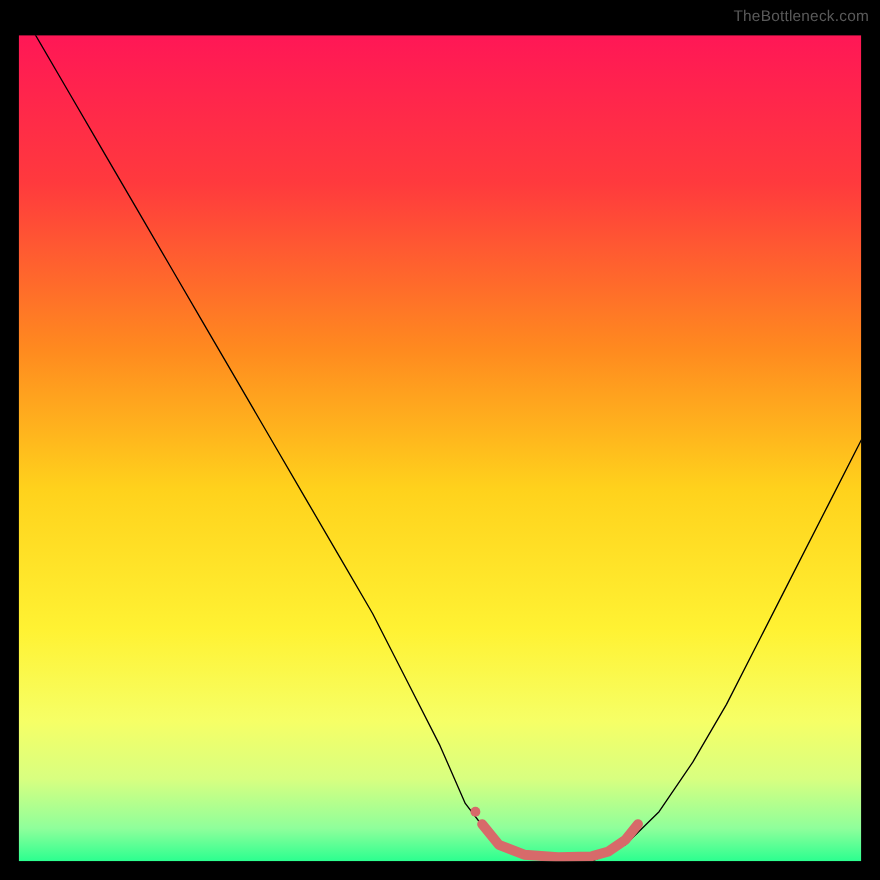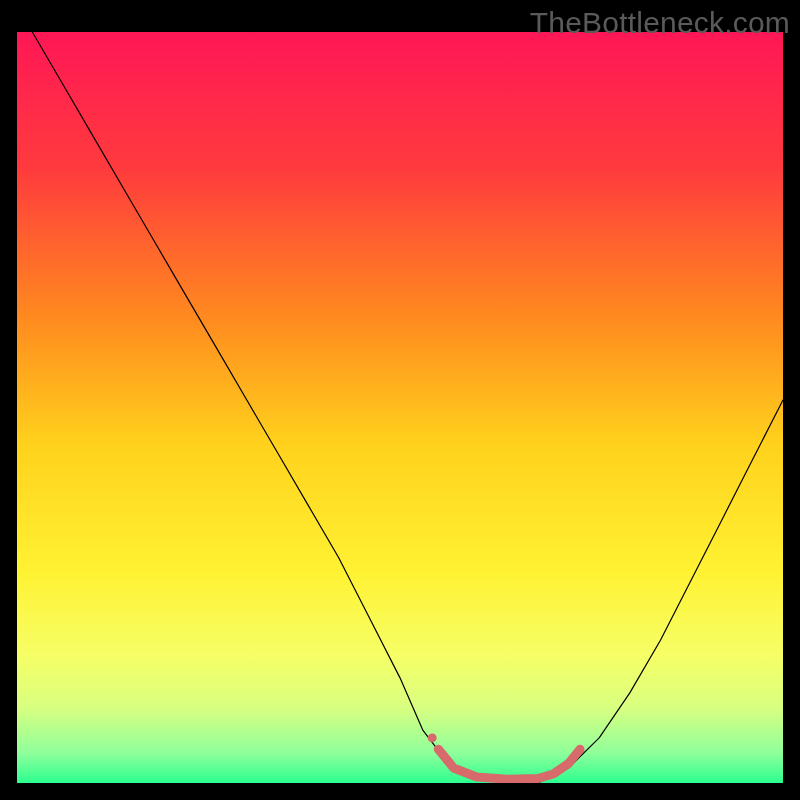--- a/index.html
+++ b/index.html
@@ -15,21 +15,21 @@
     position: relative;
     width: 800px;
     height: 800px;
     background: #000;
   }
   .watermark {
     position: absolute;
     top: 6px;
     right: 10px;
     color: #5a5a5a;
-    font-size: 30px;
+    font-size: 14px;
     font-weight: 500;
     letter-spacing: 0.2px;
     z-index: 3;
   }
   .plot-frame {
     position: absolute;
     left: 17px;
     top: 32px;
     width: 766px;
     height: 751px;

